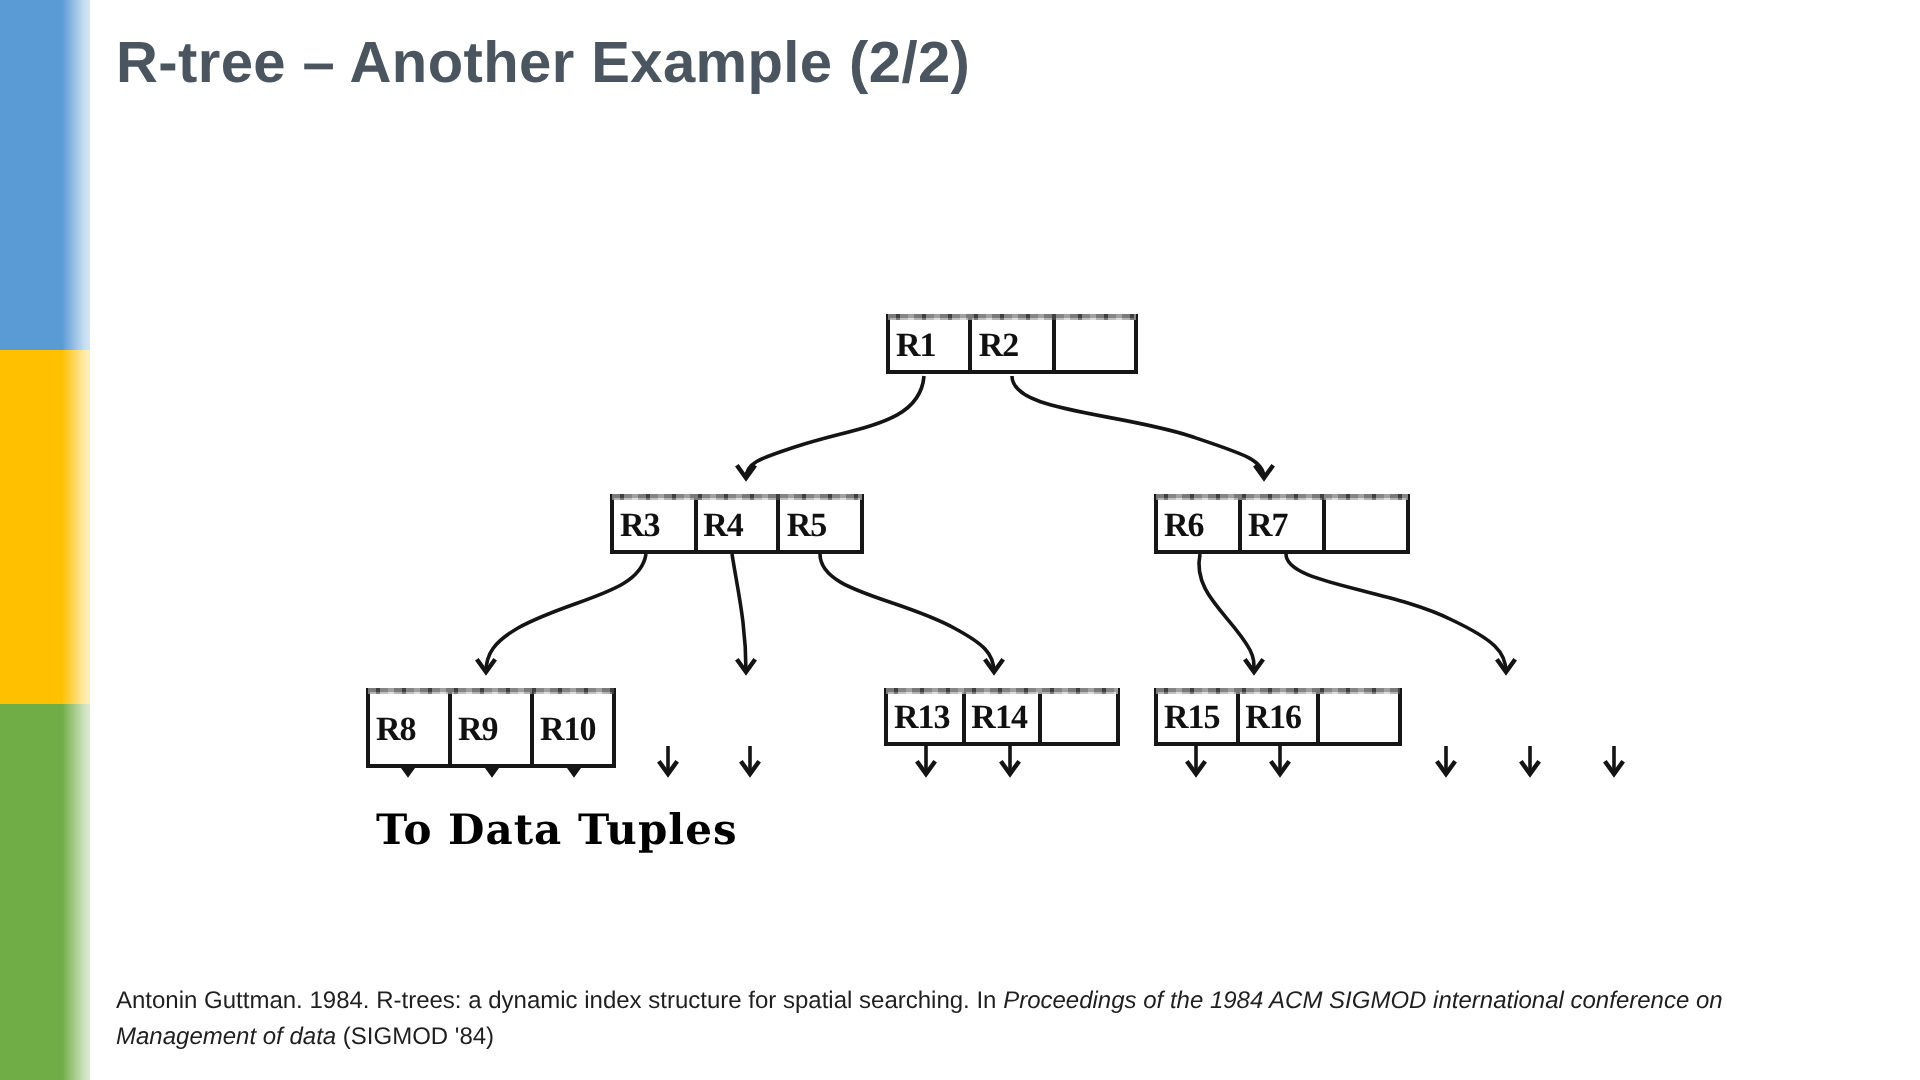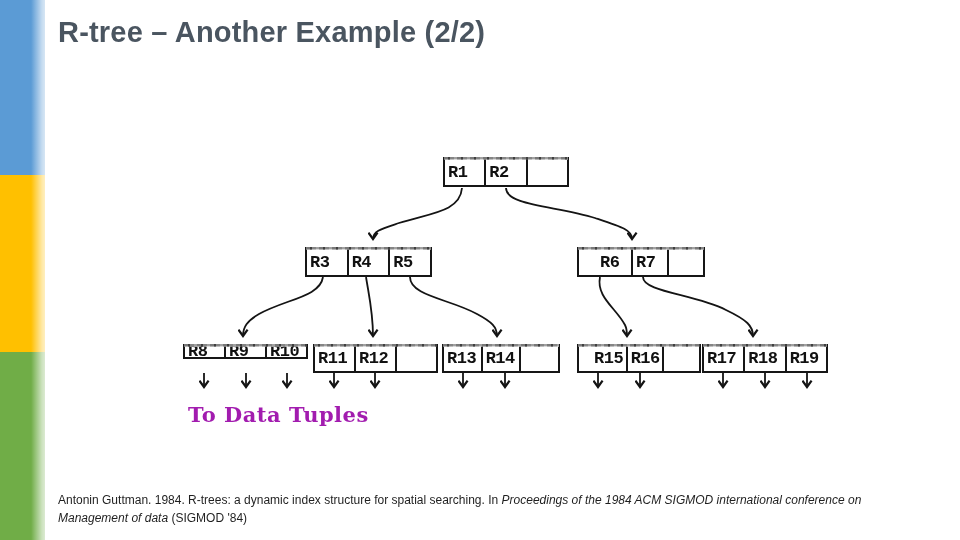--- a/index.html
+++ b/index.html
@@ -30,27 +30,27 @@
     border:2px solid #161616;box-sizing:border-box;
   }
   .node::before{ 
     content:"";position:absolute;left:-1px;right:-1px;top:-2px;height:3px;
     background:repeating-linear-gradient(90deg,#9a9a9a 0 4px,#4d4d4d 4px 6px,#aaaaaa 6px 10px,#cfcfcf 10px 13px);
     opacity:.75;
   }
   .cell{
     flex:1;display:flex;align-items:center;padding-left:3px;
     border-right:2px solid #161616;box-sizing:border-box;
-    font-family:Liberation Mono, monospace;font-weight:bold;font-size:17px;color:#111;
+    font-family:Liberation Serif, serif;font-weight:bold;font-size:17px;color:#111;
     letter-spacing:-0.5px;line-height:1;overflow:hidden;
   }
   .cell:last-child{border-right:none;}
   .tuples-label{
     position:absolute;left:188px;top:402px;
-    font-family:"DejaVu Serif",serif;font-weight:bold;font-size:21px;color:#a21caf;
+    font-family:"DejaVu Serif",serif;font-weight:bold;font-size:21px;color:#000000;
     letter-spacing:0.5px;
   }
   svg.arrows{position:absolute;left:0;top:0;}
   
   .citation{
     position:absolute;left:58px;top:491px;width:868px;
     font-size:12px;line-height:1.5;color:#1f1f1f;
   }
   .citation .it{font-style:italic;}
 </style>
@@ -104,50 +104,40 @@
       <div class="cell">R1</div>
       <div class="cell">R2</div>
       <div class="cell"></div>
     </div>
 
     <div class="node" style="left:305px;top:247px;width:127px;height:30px;justify-content:flex-end;">
       <div class="cell">R3</div>
       <div class="cell">R4</div>
       <div class="cell">R5</div>
     </div>
-    <div class="node" style="left:577px;top:247px;width:128px;height:30px;padding-left:18px;">
+    <div class="node" style="left:577px;top:247px;width:128px;height:30px;">
       <div class="cell">R6</div>
       <div class="cell">R7</div>
       <div class="cell"></div>
     </div>
 
-    <div class="node" style="left:183px;top:344px;width:125px;height:15px;">
+    <div class="node" style="left:183px;top:344px;width:125px;height:40px;">
       <div class="cell">R8</div>
       <div class="cell">R9</div>
       <div class="cell">R10</div>
-    </div>
-    <div class="node" style="left:313px;top:344px;width:125px;height:29px;">
-      <div class="cell">R11</div>
-      <div class="cell">R12</div>
-      <div class="cell"></div>
     </div>
     <div class="node" style="left:442px;top:344px;width:118px;height:29px;">
       <div class="cell">R13</div>
       <div class="cell">R14</div>
       <div class="cell"></div>
     </div>
-    <div class="node" style="left:577px;top:344px;width:124px;height:29px;padding-left:12px;">
+    <div class="node" style="left:577px;top:344px;width:124px;height:29px;">
       <div class="cell">R15</div>
       <div class="cell">R16</div>
       <div class="cell"></div>
-    </div>
-    <div class="node" style="left:702px;top:344px;width:126px;height:29px;">
-      <div class="cell">R17</div>
-      <div class="cell">R18</div>
-      <div class="cell">R19</div>
     </div>
 
     <div class="tuples-label">To Data Tuples</div>
   </div>
 
   <div class="citation">
     <span>Antonin Guttman. 1984. R-trees: a dynamic index structure for spatial searching. In </span><span class="it">Proceedings of the 1984 ACM SIGMOD international conference on Management of data</span><span> (SIGMOD '84)</span>
   </div>
 
 </div>

